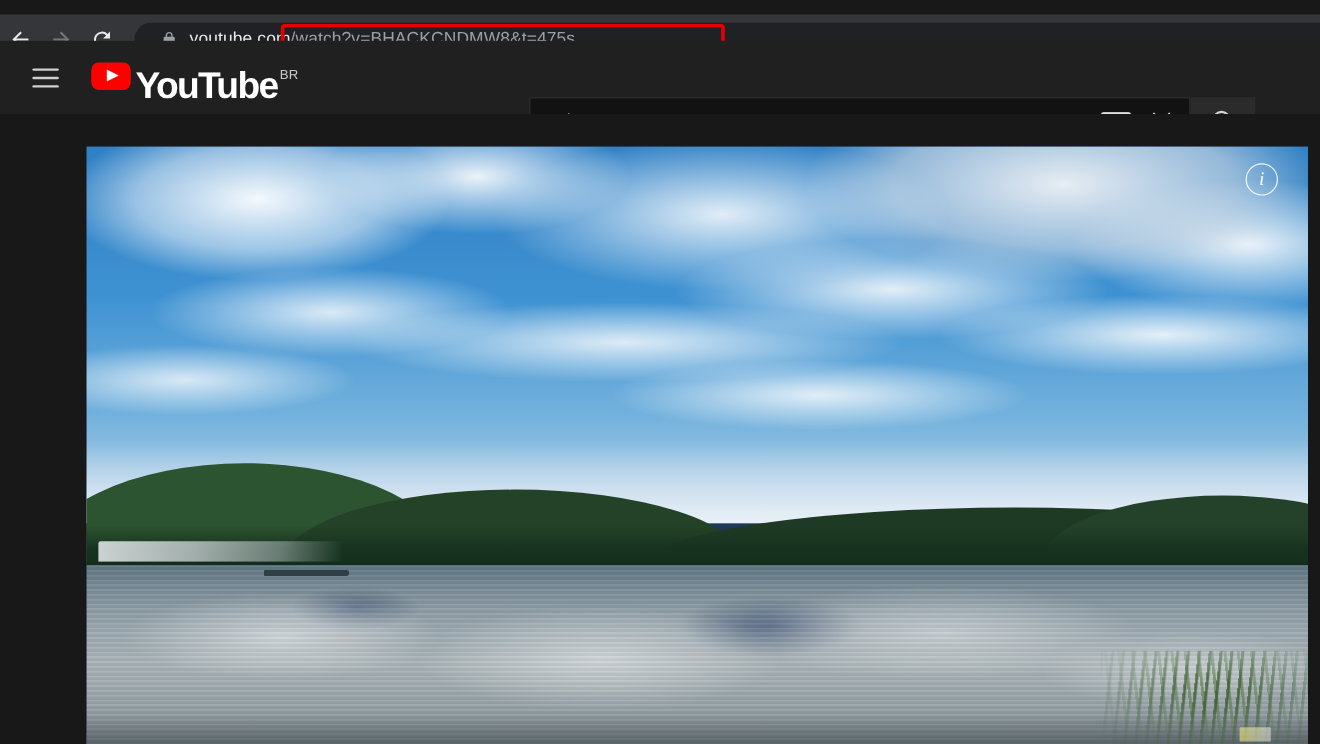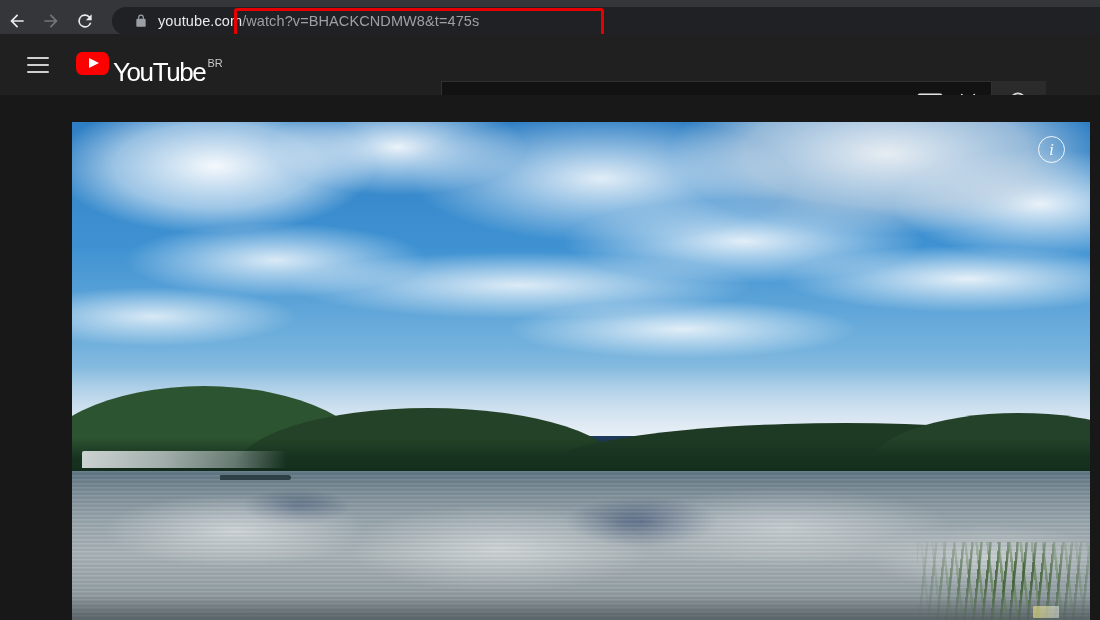--- a/index.html
+++ b/index.html
@@ -5,21 +5,21 @@
   * { box-sizing: border-box; margin: 0; padding: 0; }
   html, body {
     width: 1100px; height: 620px;
     background: #181818;
     font-family: "Liberation Sans", sans-serif;
     overflow: hidden;
   }
 
   
   .browser-chrome {
-    position: absolute; left: 0; top: 0;
+    position: absolute; left: 0; top: 12px;
     width: 1100px; height: 42px;
     background: #35363a;
     display: flex; align-items: center;
   }
   .nav-btn {
     width: 34px; height: 34px;
     display: flex; align-items: center; justify-content: center;
     flex: 0 0 auto;
   }
   .nav-btn svg { display: block; }
@@ -88,22 +88,22 @@
   }
   .yt-logo-play::after {
     content: "";
     position: absolute; left: 13px; top: 6px;
     border-left: 10px solid #fff;
     border-top: 5.5px solid transparent;
     border-bottom: 5.5px solid transparent;
   }
   .yt-logo-word {
     color: #fff;
-    font-size: 26px;
-    font-weight: normal;
+    font-size: 31px;
+    font-weight: bold;
     letter-spacing: -1.4px;
     margin-left: 4px;
     margin-top: 14px;
     line-height: 26px;
   }
   .yt-logo-country {
     color: #c8c8c8;
     font-size: 11px;
     margin-left: 2px;
     margin-top: 12px;

